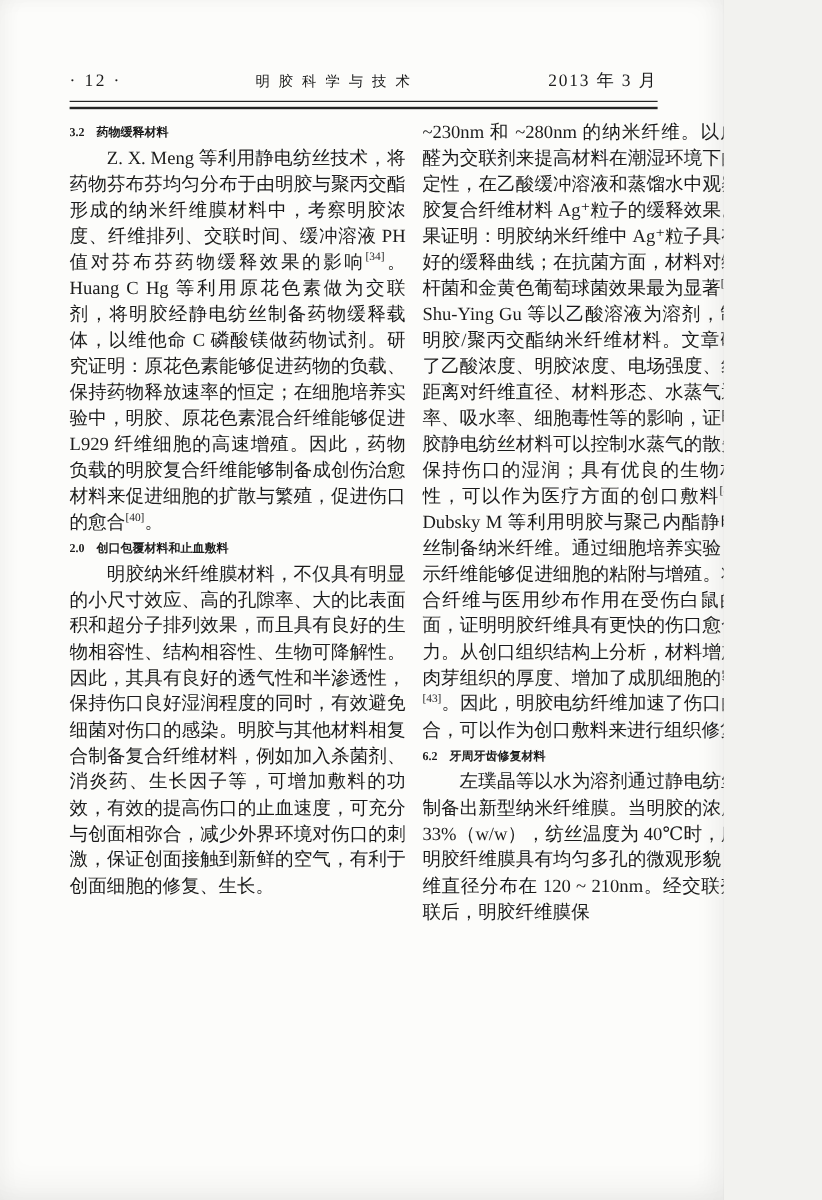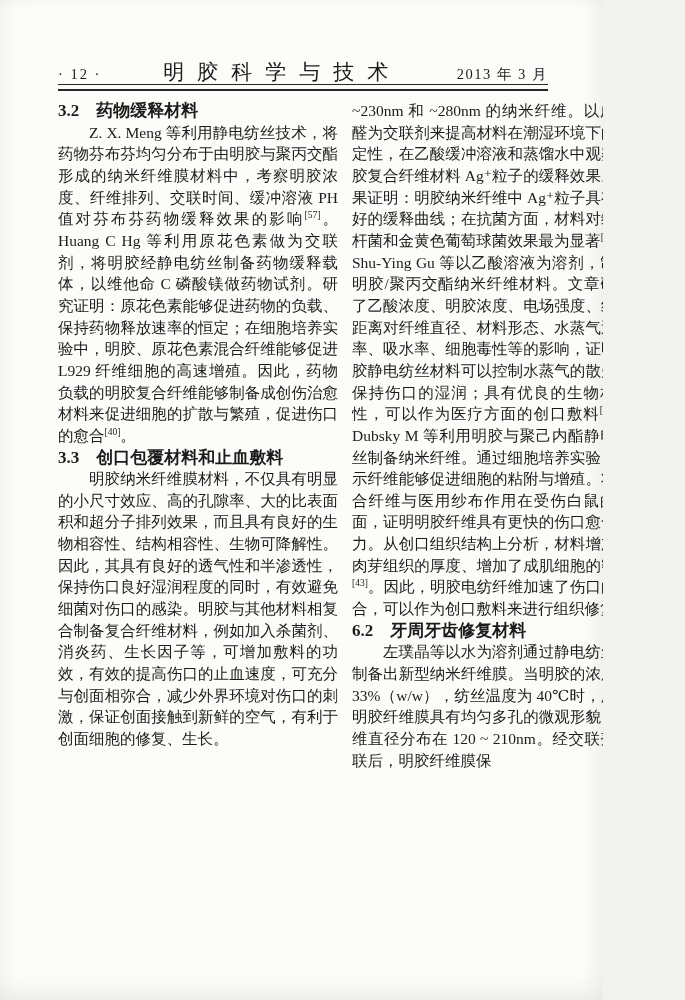--- a/index.html
+++ b/index.html
@@ -26,41 +26,41 @@
     letter-spacing:30px;
     line-height:300px;
     white-space:nowrap;
   }
   .header{
     position:absolute;top:58px;left:58px;right:55px;
     display:flex;justify-content:space-between;align-items:baseline;
     font-size:14.5px;
   }
   .header .pageno{letter-spacing:2px;}
-  .header .jtitle{letter-spacing:0.62em;text-indent:0.3em;font-size:21px;}
+  .header .jtitle{letter-spacing:0.62em;text-indent:0.3em;font-size:12px;}
   .header .date{letter-spacing:1.5px;text-align:center;}
   .rule{
     position:absolute;top:84px;left:58px;right:55px;
     height:4px;
     border-top:1.5px solid #262626;
     border-bottom:2px solid #262626;
   }
   .columns{
     position:absolute;top:100px;left:58px;
     display:flex;gap:14px;
   }
   .col{
     width:280px;height:848px;overflow:hidden;
     font-size:15.5px;line-height:21.65px;
     text-align:justify;
   }
   .col p{margin:0;}
   .col p.indent{text-indent:2em;}
   .col h4{
-    margin:0;font-size:17px;line-height:21.65px;
+    margin:0;font-size:10px;line-height:21.65px;
     font-weight:bold;
   }
   sup{font-size:9.5px;line-height:0;vertical-align:super;letter-spacing:0;}
   .footer{
     position:absolute;top:948px;left:0;right:0;
     text-align:center;font-size:13px;color:#3c3c3c;
   }
 </style>
 </head>
 <body>
@@ -73,22 +73,22 @@
     <span class="pageno">· 12 ·</span>
     <span class="jtitle">明胶科学与技术</span>
     <span class="date">2013 年 3 月</span>
   </div>
 
   <div class="rule"></div>
 
   <div class="columns">
     <div class="col">
       <h4>3.2　药物缓释材料</h4>
-      <p class="rich indent">Z. X. Meng 等利用静电纺丝技术，将药物芬布芬均匀分布于由明胶与聚丙交酯形成的纳米纤维膜材料中，考察明胶浓度、纤维排列、交联时间、缓冲溶液 PH 值对芬布芬药物缓释效果的影响<sup>[57]</sup>。Huang C Hg 等利用原花色素做为交联剂，将明胶经静电纺丝制备药物缓释载体，以维他命 C 磷酸镁做药物试剂。研究证明：原花色素能够促进药物的负载、保持药物释放速率的恒定；在细胞培养实验中，明胶、原花色素混合纤维能够促进 L929 纤维细胞的高速增殖。因此，药物负载的明胶复合纤维能够制备成创伤治愈材料来促进细胞的扩散与繁殖，促进伤口的愈合<sup>[40]</sup>。</p>
-      <h4>3.3　创口包覆材料和止血敷料</h4>
+      <p class="rich indent">Z. X. Meng 等利用静电纺丝技术，将药物芬布芬均匀分布于由明胶与聚丙交酯形成的纳米纤维膜材料中，考察明胶浓度、纤维排列、交联时间、缓冲溶液 PH 值对芬布芬药物缓释效果的影响<sup>[34]</sup>。Huang C Hg 等利用原花色素做为交联剂，将明胶经静电纺丝制备药物缓释载体，以维他命 C 磷酸镁做药物试剂。研究证明：原花色素能够促进药物的负载、保持药物释放速率的恒定；在细胞培养实验中，明胶、原花色素混合纤维能够促进 L929 纤维细胞的高速增殖。因此，药物负载的明胶复合纤维能够制备成创伤治愈材料来促进细胞的扩散与繁殖，促进伤口的愈合<sup>[40]</sup>。</p>
+      <h4>2.0　创口包覆材料和止血敷料</h4>
       <p class="rich indent">明胶纳米纤维膜材料，不仅具有明显的小尺寸效应、高的孔隙率、大的比表面积和超分子排列效果，而且具有良好的生物相容性、结构相容性、生物可降解性。因此，其具有良好的透气性和半渗透性，保持伤口良好湿润程度的同时，有效避免细菌对伤口的感染。明胶与其他材料相复合制备复合纤维材料，例如加入杀菌剂、消炎药、生长因子等，可增加敷料的功效，有效的提高伤口的止血速度，可充分与创面相弥合，减少外界环境对伤口的刺激，保证创面接触到新鲜的空气，有利于创面细胞的修复、生长。</p>
 
     </div>
     <div class="col">
       <p class="rich">~230nm 和 ~280nm 的纳米纤维。以戊二醛为交联剂来提高材料在潮湿环境下的稳定性，在乙酸缓冲溶液和蒸馏水中观察明胶复合纤维材料 Ag⁺粒子的缓释效果。结果证明：明胶纳米纤维中 Ag⁺粒子具有良好的缓释曲线；在抗菌方面，材料对绿脓杆菌和金黄色葡萄球菌效果最为显著<sup>[41]</sup>。Shu-Ying Gu 等以乙酸溶液为溶剂，制备明胶/聚丙交酯纳米纤维材料。文章研究了乙酸浓度、明胶浓度、电场强度、纺丝距离对纤维直径、材料形态、水蒸气透过率、吸水率、细胞毒性等的影响，证明明胶静电纺丝材料可以控制水蒸气的散失，保持伤口的湿润；具有优良的生物相容性，可以作为医疗方面的创口敷料<sup>[42]</sup>。Dubsky M 等利用明胶与聚己内酯静电纺丝制备纳米纤维。通过细胞培养实验，显示纤维能够促进细胞的粘附与增殖。将复合纤维与医用纱布作用在受伤白鼠的创面，证明明胶纤维具有更快的伤口愈合能力。从创口组织结构上分析，材料增加了肉芽组织的厚度、增加了成肌细胞的密度<sup>[43]</sup>。因此，明胶电纺纤维加速了伤口的愈合，可以作为创口敷料来进行组织修复。</p>
       <h4>6.2　牙周牙齿修复材料</h4>
       <p class="rich indent">左璞晶等以水为溶剂通过静电纺丝法制备出新型纳米纤维膜。当明胶的浓度为 33%（w/w），纺丝温度为 40℃时，所得明胶纤维膜具有均匀多孔的微观形貌，纤维直径分布在 120 ~ 210nm。经交联剂交联后，明胶纤维膜保</p>
     </div>
   </div>
 

